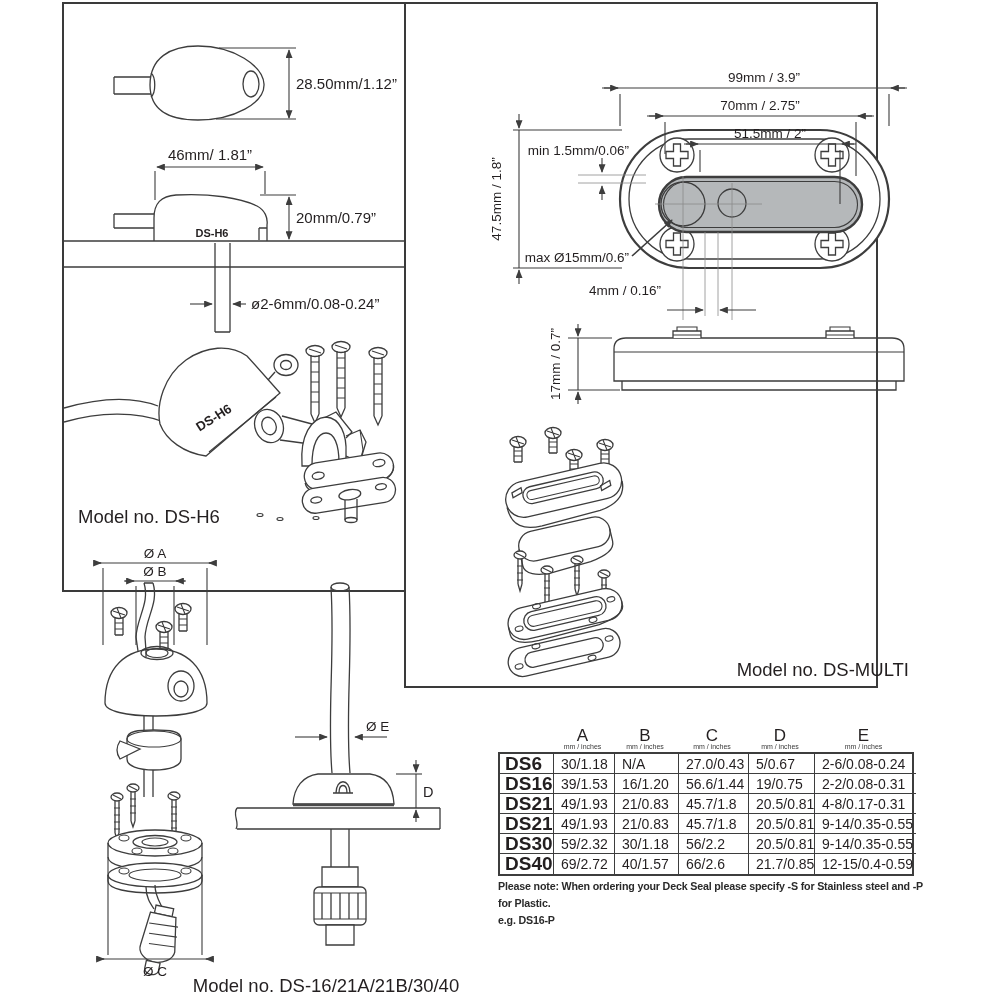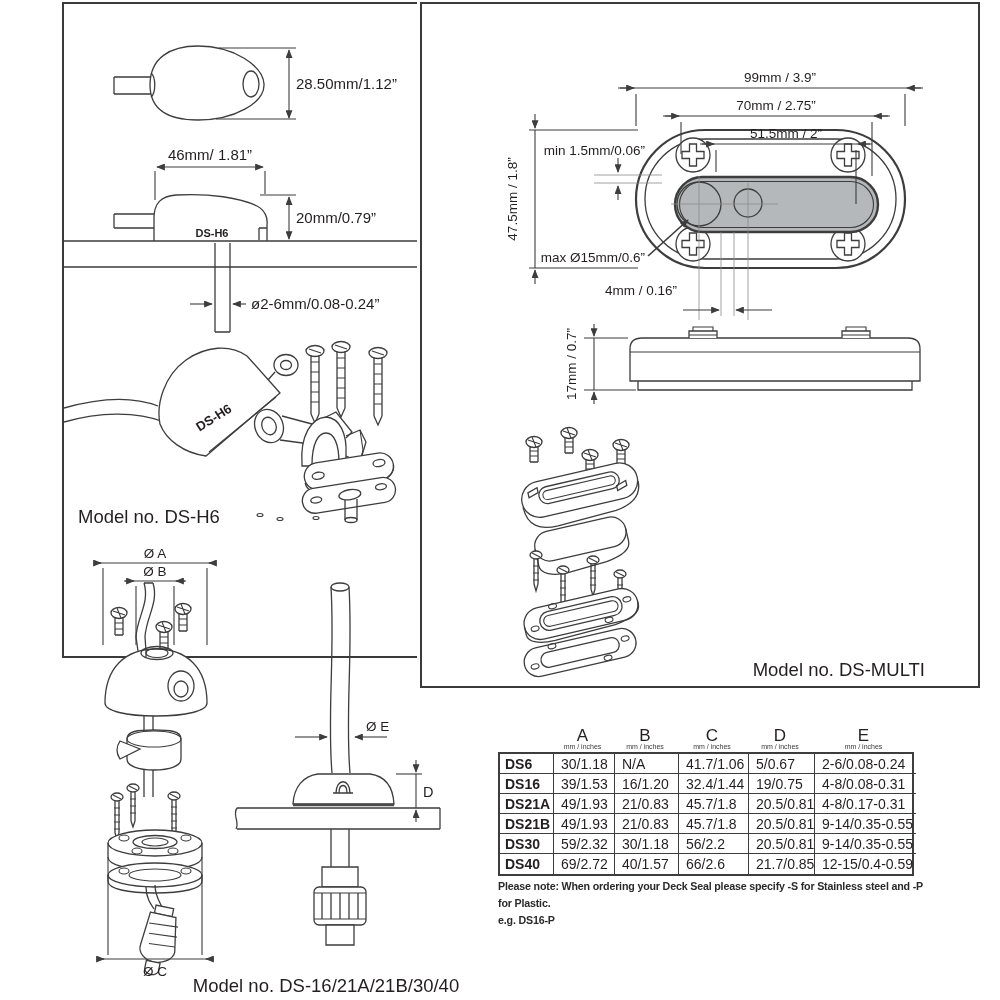--- a/index.html
+++ b/index.html
@@ -1,37 +1,37 @@
 <!DOCTYPE html>
 <html><head>
 <meta charset="utf-8">
 <style>
   html,body{margin:0;padding:0;background:#fff;}
   #canvas{position:relative;width:1000px;height:1000px;background:#fff;overflow:hidden;
           font-family:"Liberation Sans",sans-serif;color:#231f20;}
   .panel{position:absolute;border:2px solid #3a3a3a;background:#fff;box-sizing:border-box;}
-  #panel-dsh6{left:62px;top:2px;width:355px;height:656px;border-right:none;}
-  #panel-dsmulti{left:420px;top:2px;width:560px;height:686px;}
+  #panel-dsh6{left:62px;top:2px;width:355px;height:590px;border-right:none;}
+  #panel-dsmulti{left:404px;top:2px;width:474px;height:686px;}
   svg{display:block;}
   svg text{font-family:"Liberation Sans",sans-serif;fill:#231f20;}
   .ln{stroke:#3d3d3d;stroke-width:1.3;fill:none;}
   .ln2{stroke:#3d3d3d;stroke-width:2.2;fill:none;}
   .dim{stroke:#3d3d3d;stroke-width:1.1;fill:none;}
   .thin{stroke:#8a8a8a;stroke-width:0.8;fill:none;}
   .wfill{fill:#ffffff;}
   
   #spec-table{position:absolute;left:498px;top:722px;width:418px;}
   .spec-head{display:grid;grid-template-columns:54px 61px 64px 70px 66px 101px;height:30px;}
   .spec-head .hc{display:flex;flex-direction:column;justify-content:flex-end;align-items:center;padding-bottom:1px;}
   .spec-head .letter{font-size:17px;line-height:15px;}
   .spec-head .unit{font-size:7px;color:#3a3a3a;line-height:8px;}
   .spec-body{display:grid;grid-template-columns:54px 61px 64px 70px 66px 101px;border:2px solid #3d3d3d;width:416px;box-sizing:border-box;}
   .spec-body .cell{height:20px;box-sizing:border-box;border-right:1.4px solid #3d3d3d;border-bottom:1.4px solid #3d3d3d;
       display:flex;align-items:center;font-size:14px;padding-left:7px;white-space:nowrap;overflow:hidden;}
-  .spec-body .cell.model{font-weight:bold;font-size:14px;padding-left:5px;}
+  .spec-body .cell.model{font-weight:bold;font-size:19px;padding-left:5px;}
   .spec-body .cell.last{border-right:none;}
   .spec-body .cell.bottomrow{border-bottom:none;}
   #note{position:absolute;left:498px;top:878px;width:470px;font-size:11.5px;font-weight:600;color:#2a2a2a;
         transform:scaleX(0.93);transform-origin:left top;letter-spacing:-0.2px;line-height:17px;}
   .model-label{font-size:18.5px;}
 </style>
 </head>
 <body>
 
 <div id="canvas">
@@ -498,30 +498,30 @@
       </div>
       <div class="hc">
         <span class="letter">E</span>
         <span class="unit">mm / inches</span>
       </div>
     </div>
     <div class="spec-body">
       <div class="cell model">DS6</div>
       <div class="cell">30/1.18</div>
       <div class="cell">N/A</div>
-      <div class="cell">41.7/1.06</div>
+      <div class="cell">27.0/0.43</div>
       <div class="cell">5/0.67</div>
       <div class="cell last">2-6/0.08-0.24</div>
 
       <div class="cell model">DS16</div>
       <div class="cell">39/1.53</div>
       <div class="cell">16/1.20</div>
-      <div class="cell">32.4/1.44</div>
+      <div class="cell">56.6/1.44</div>
       <div class="cell">19/0.75</div>
-      <div class="cell last">4-8/0.08-0.31</div>
+      <div class="cell last">2-2/0.08-0.31</div>
 
       <div class="cell model">DS21A</div>
       <div class="cell">49/1.93</div>
       <div class="cell">21/0.83</div>
       <div class="cell">45.7/1.8</div>
       <div class="cell">20.5/0.81</div>
       <div class="cell last">4-8/0.17-0.31</div>
 
       <div class="cell model">DS21B</div>
       <div class="cell">49/1.93</div>

